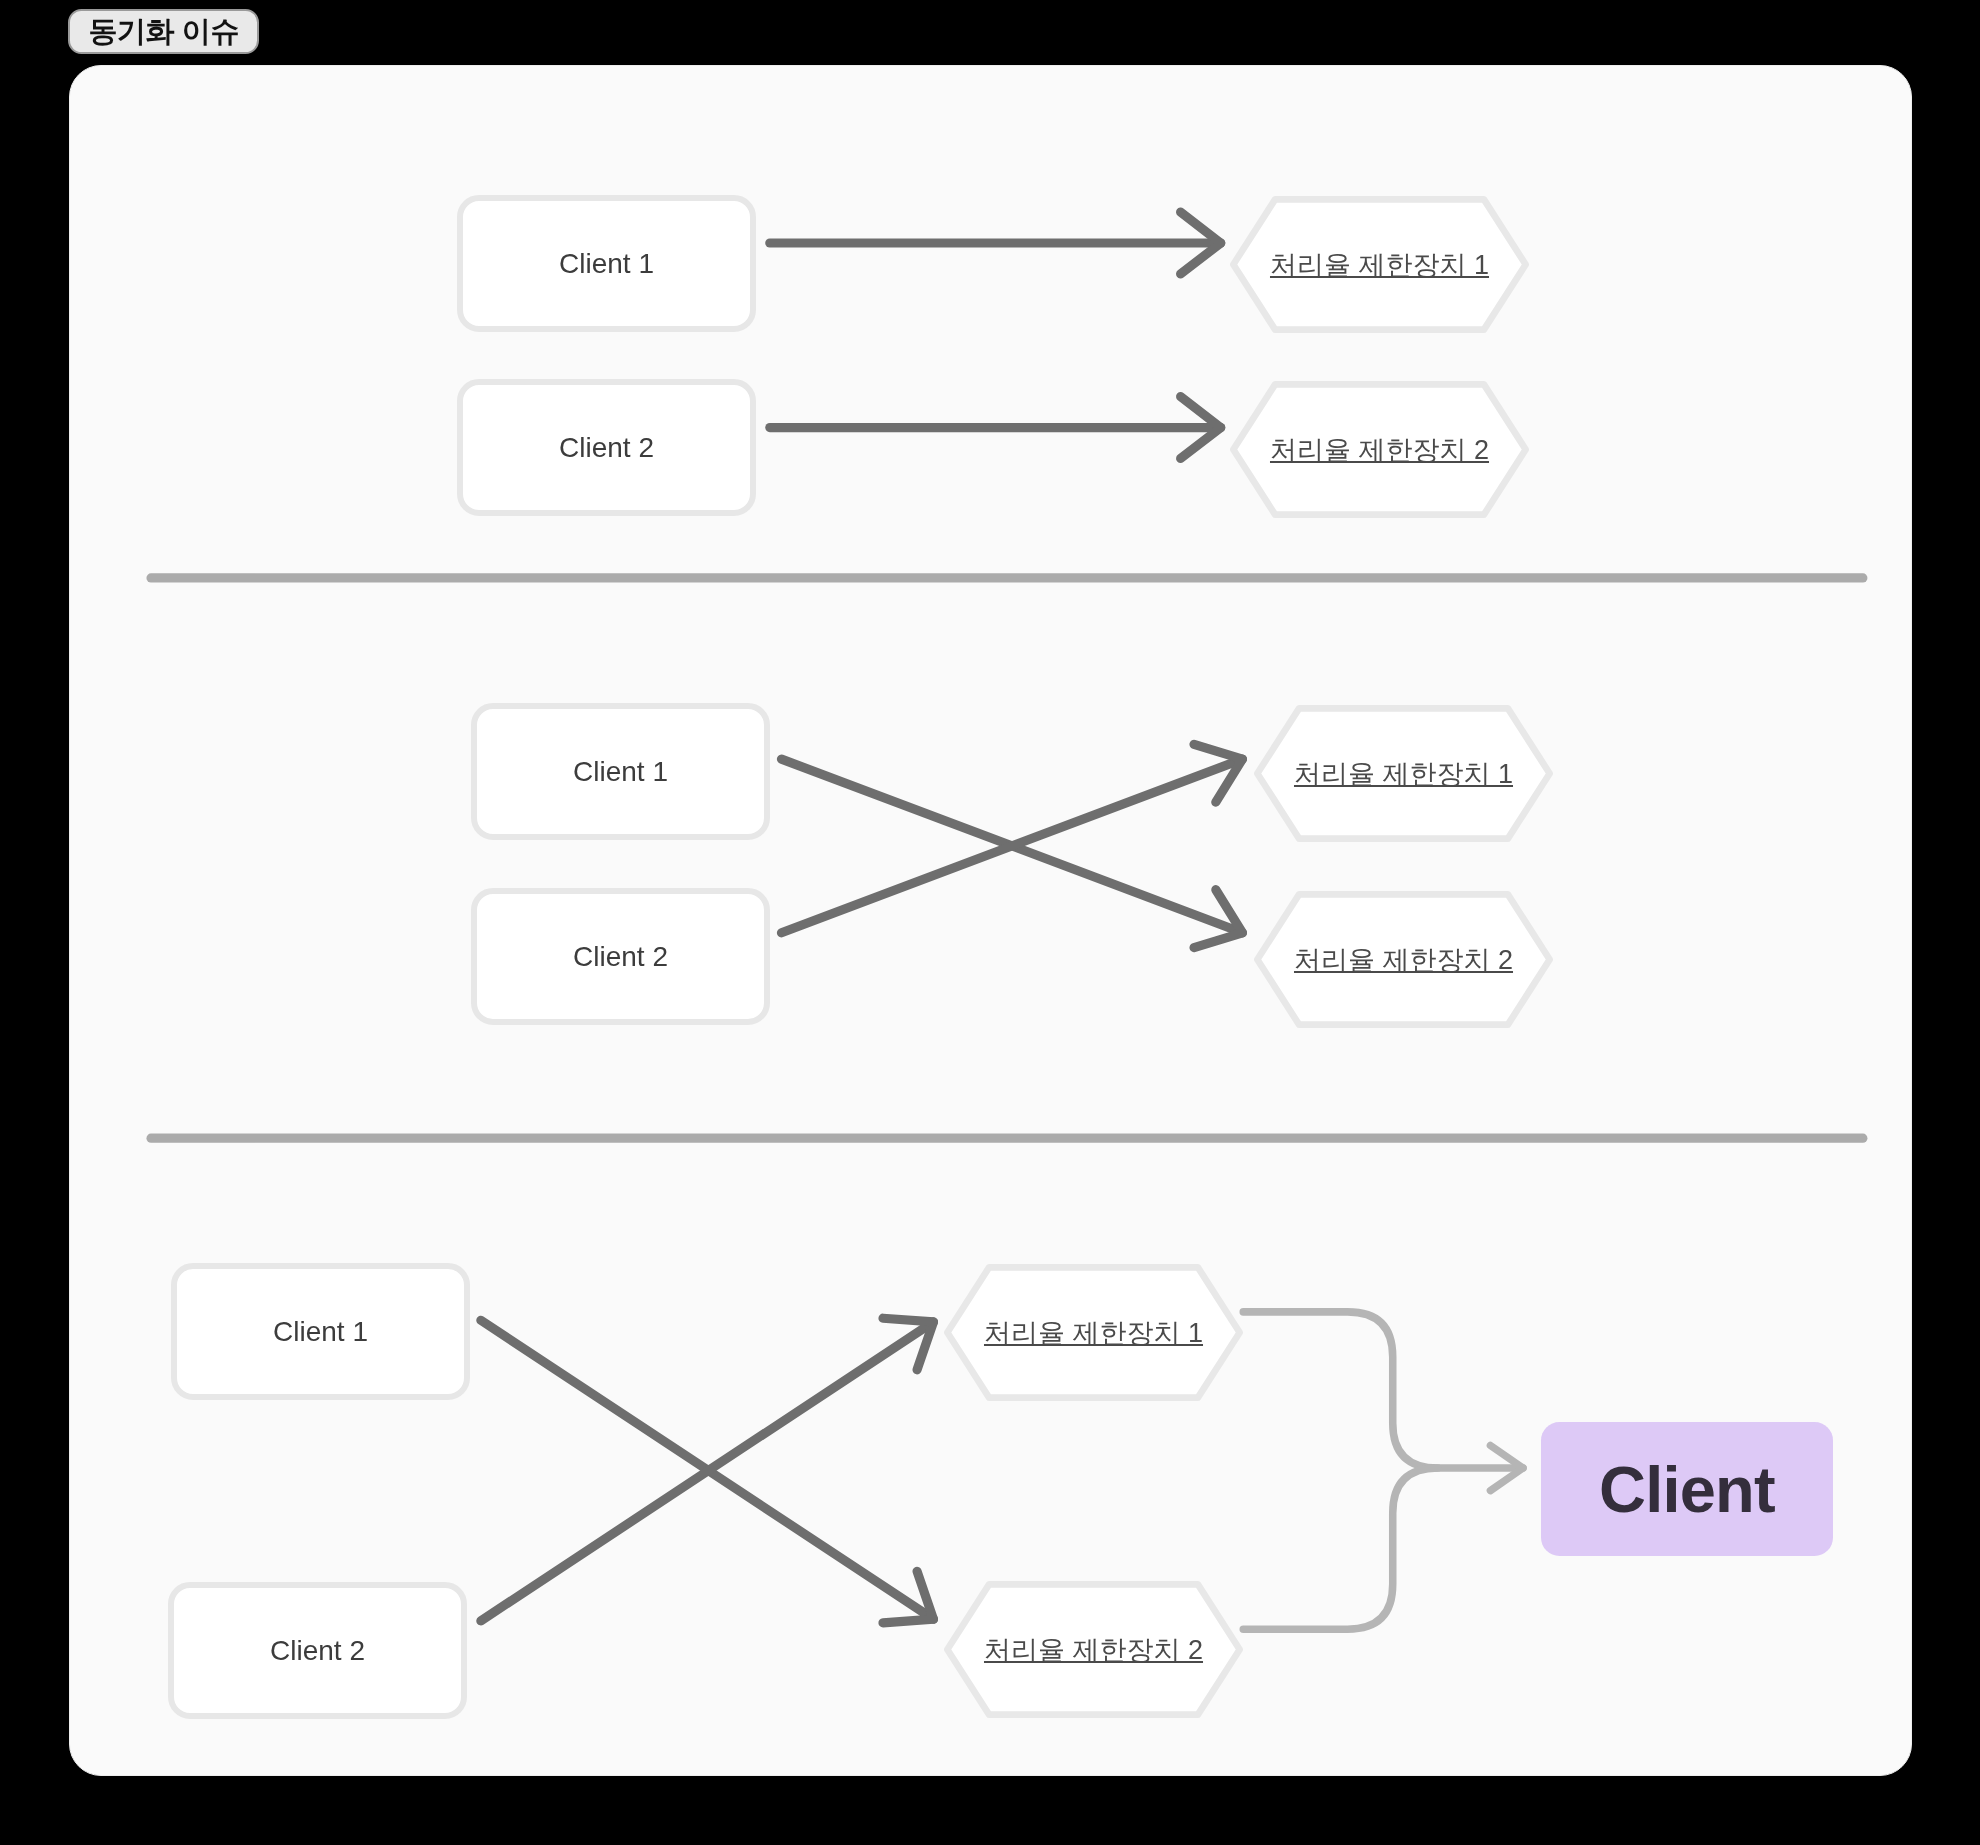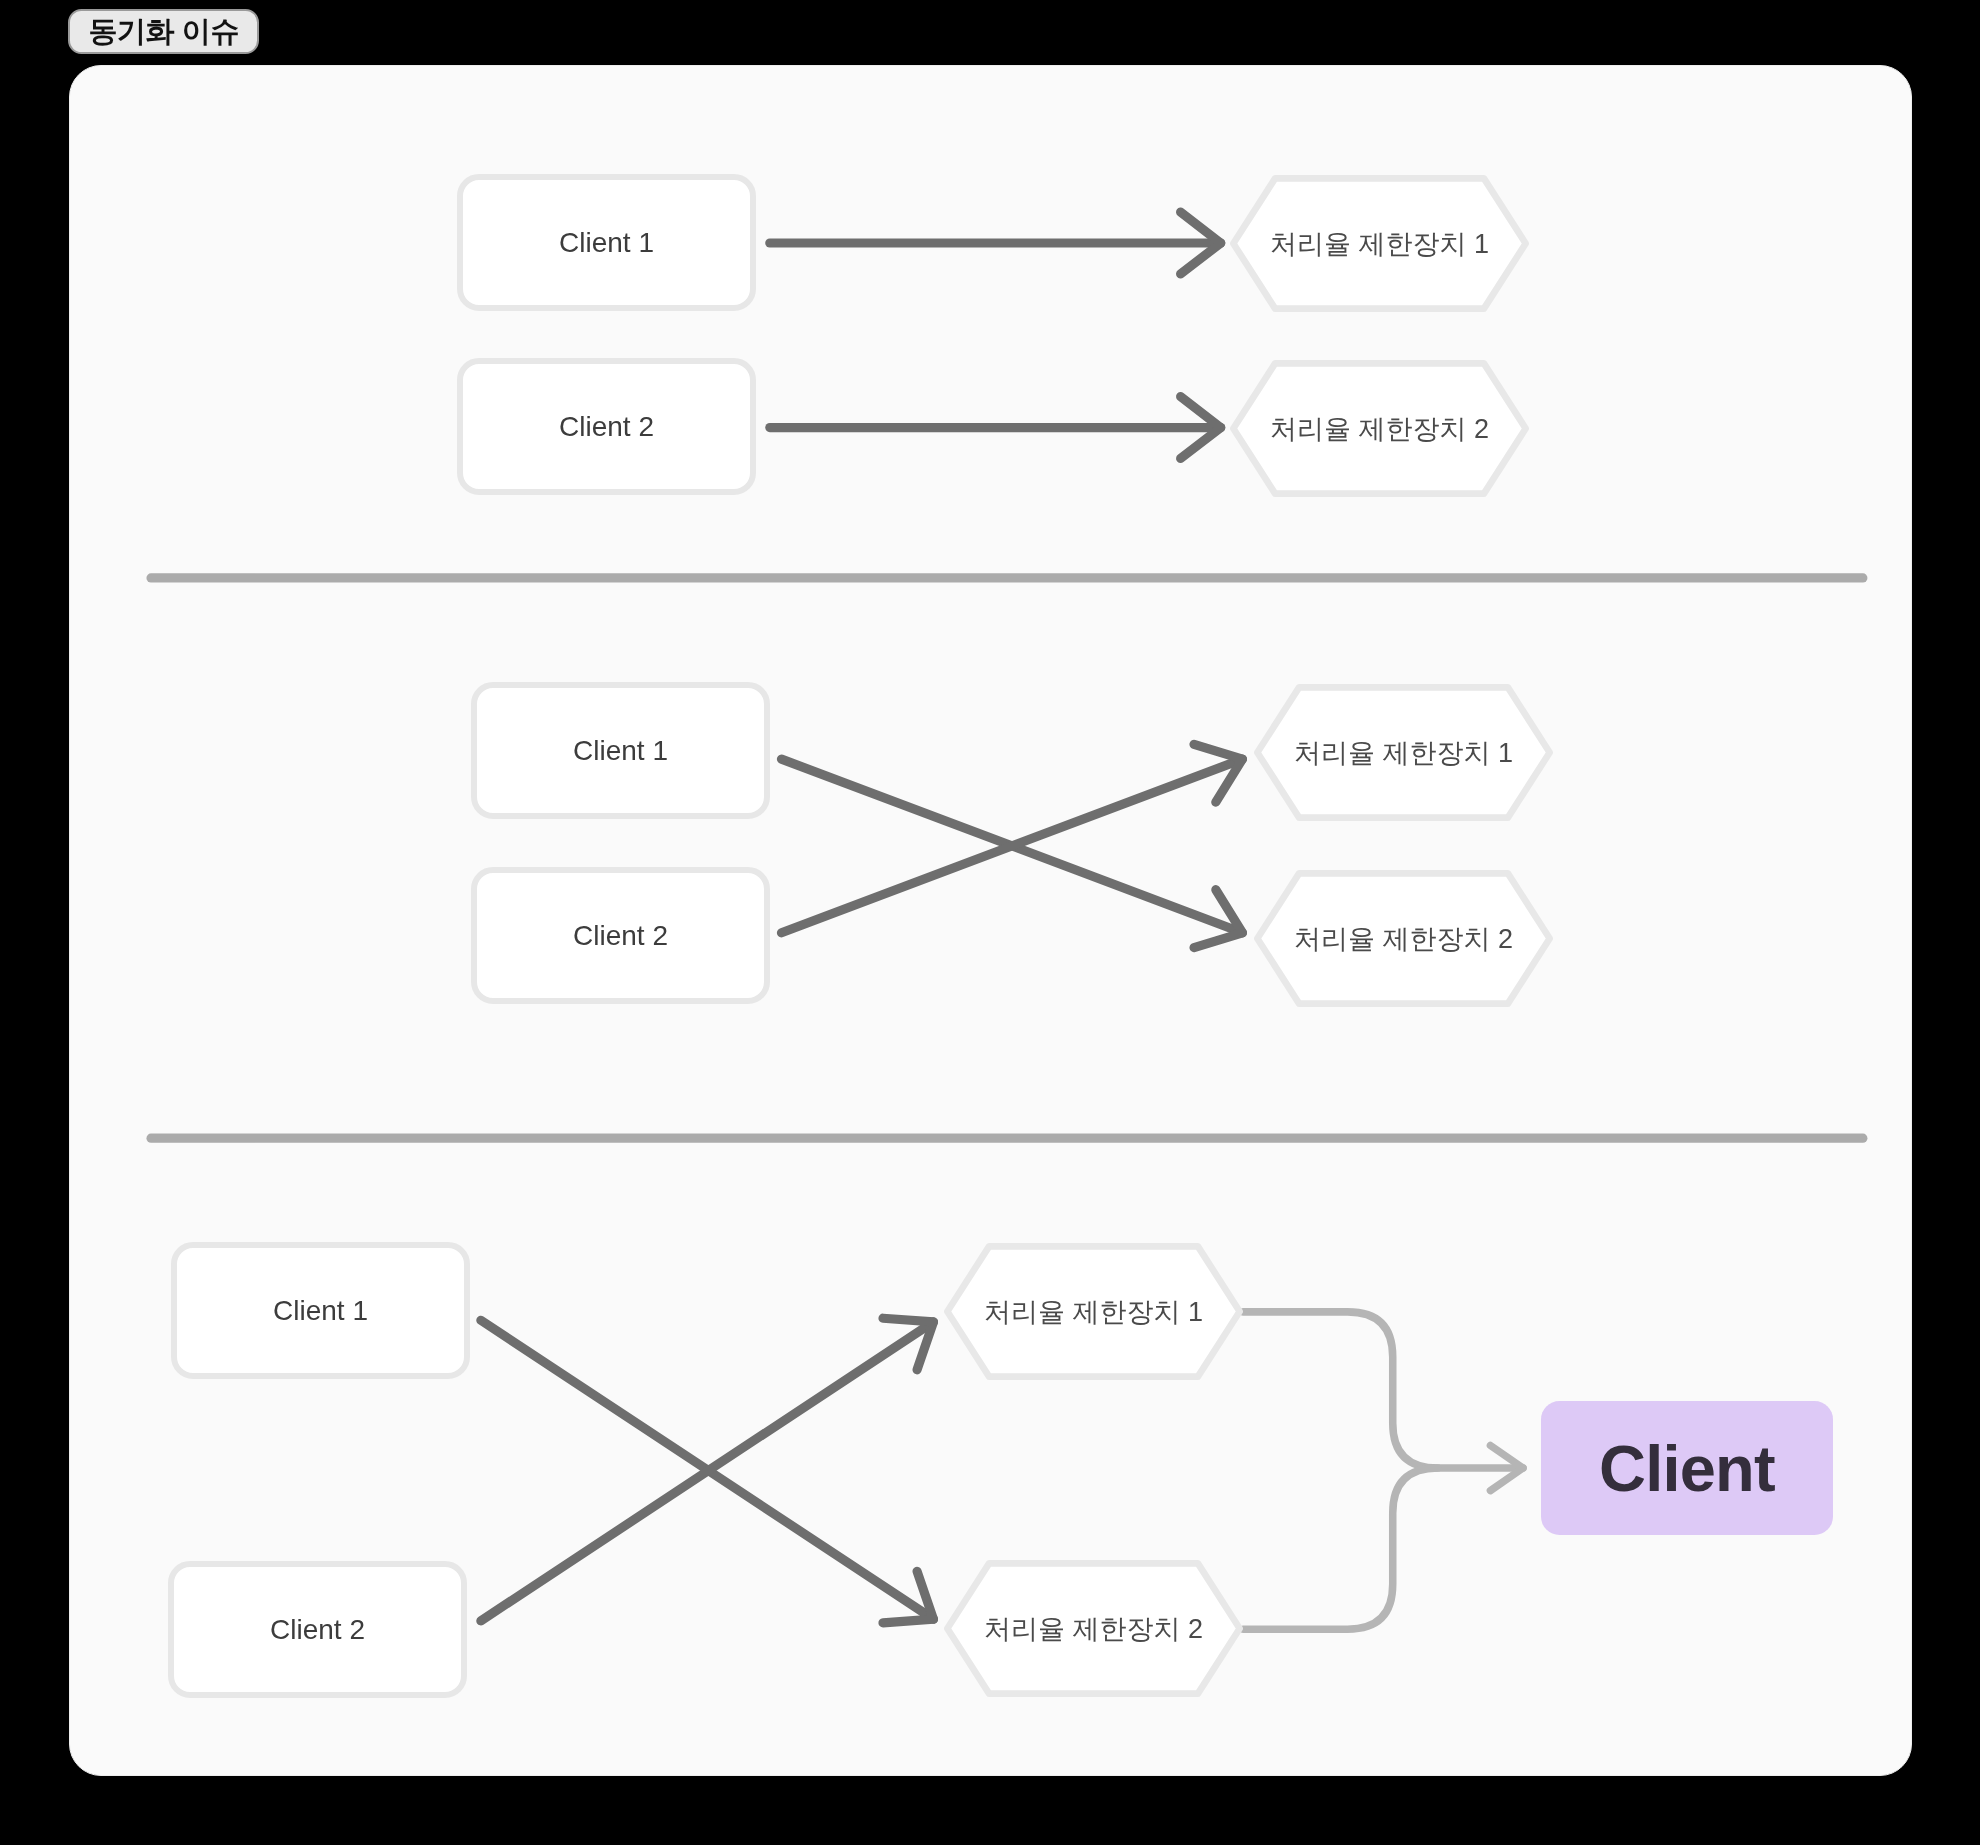--- a/index.html
+++ b/index.html
@@ -49,20 +49,21 @@
     width: 1843px; height: 1711px;
     pointer-events: none;
   }
   
   .node {
     position: absolute;
     width: 299px; height: 137px;
     display: flex;
     align-items: center;
     justify-content: center;
+    margin-top: 21px;
   }
   .node-label {
     position: relative;
     z-index: 2;
     font-size: 28px;
     color: #3c3c3c;
     font-weight: 500;
     white-space: nowrap;
   }
   
@@ -75,20 +76,21 @@
   
   .hex .hex-shape {
     position: absolute;
     left: 0; top: 0;
     width: 299px; height: 137px;
   }
   .hex .node-label {
     font-size: 27px;
     color: #4a4a4a;
     font-weight: 500;
+    text-decoration: underline;
   }
   
   .redis {
     width: 292px; height: 134px;
     background: #ddc9f6;
     border-radius: 18.4px;
   }
   .redis .node-label {
     font-size: 65px;
     font-weight: 800;

